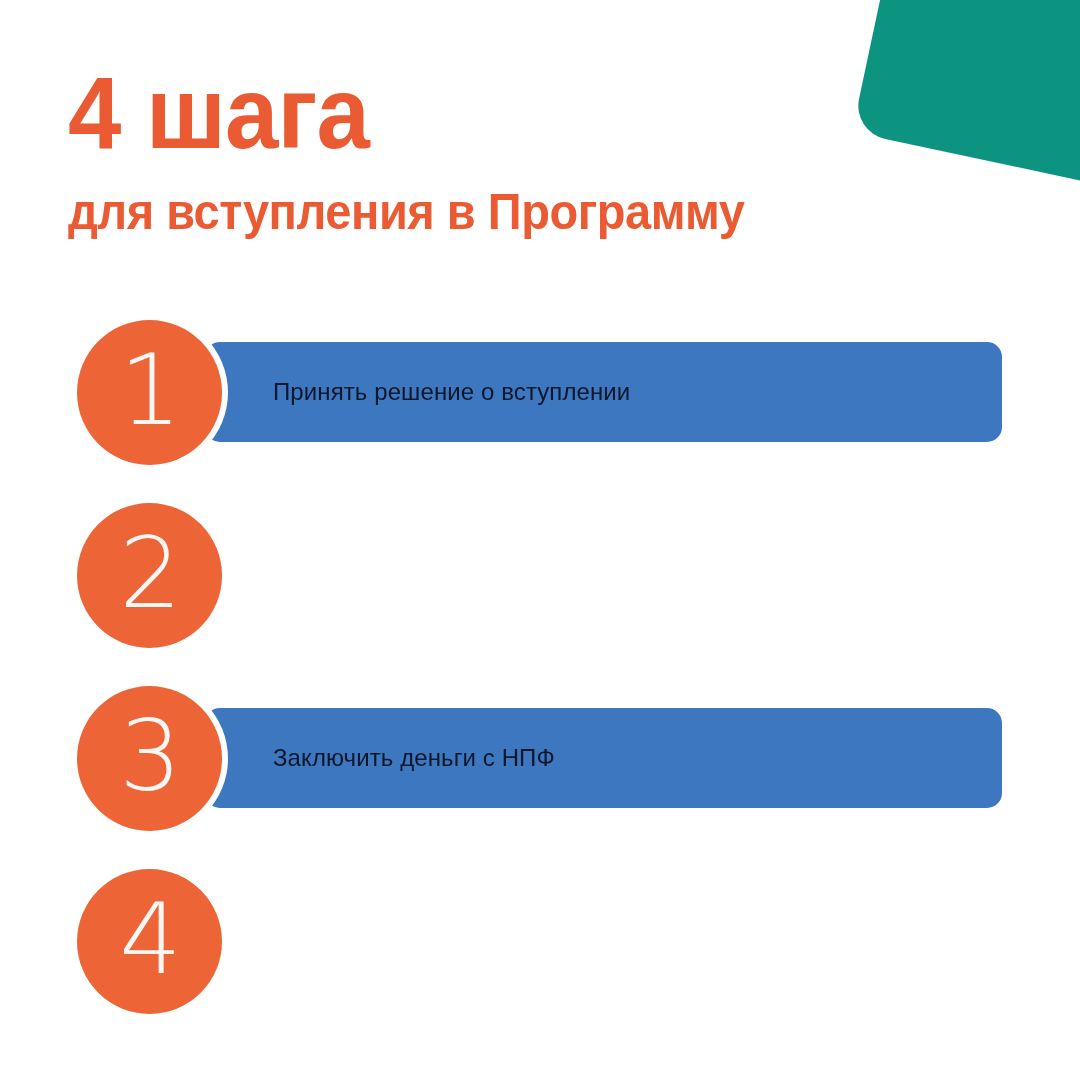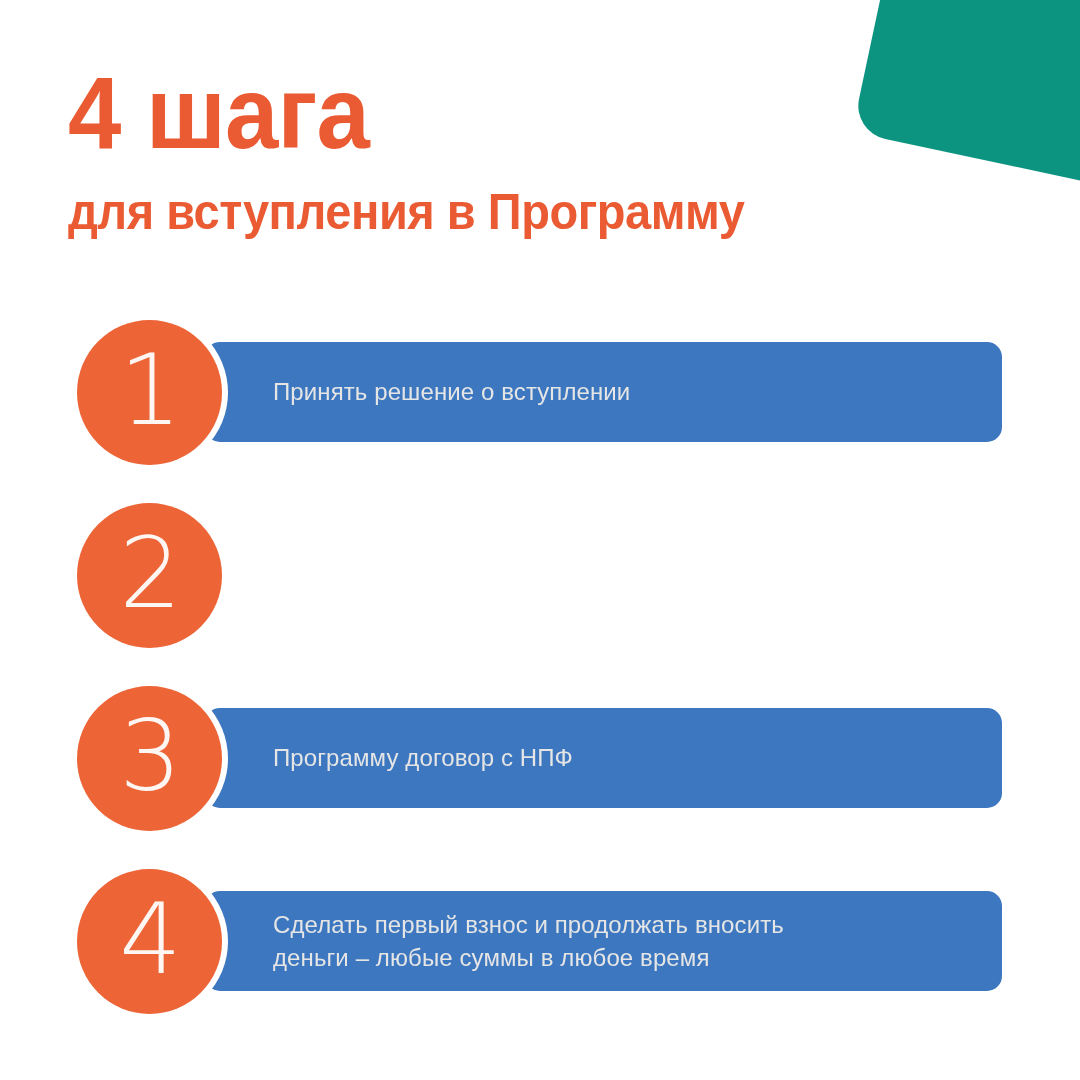--- a/index.html
+++ b/index.html
@@ -79,21 +79,21 @@
     height: 100px;
     background: #3c77c0;
     border-radius: 15px;
     box-sizing: border-box;
   }
   .step-bar-text {
     position: absolute;
     left: 68px;
     top: 50%;
     transform: translateY(-50%);
-    color: #e5e5e5;
+    color: #0f172a;
     font-size: 24px;
     line-height: 1.38;
     font-weight: 400;
     letter-spacing: 0.1px;
     white-space: pre-line;
     padding-right: 30px;
   }
   .step-circle {
     position: absolute;
     left: 77px;
@@ -142,31 +142,27 @@
     </div>
 
     <div class="step-row">
       <div class="step-circle">
         <span class="step-number">2</span>
       </div>
     </div>
 
     <div class="step-row">
       <div class="step-bar">
-        <div class="step-bar-text">Программу договор с НПФ</div>
+        <div class="step-bar-text">Заключить деньги с НПФ</div>
       </div>
       <div class="step-circle">
         <span class="step-number">3</span>
       </div>
     </div>
 
     <div class="step-row">
-      <div class="step-bar">
-        <div class="step-bar-text">Сделать первый взнос и продолжать вносить
-деньги – любые суммы в любое время</div>
-      </div>
       <div class="step-circle">
         <span class="step-number">4</span>
       </div>
     </div>
 
   </div>
 </div>
 
 </body></html>

